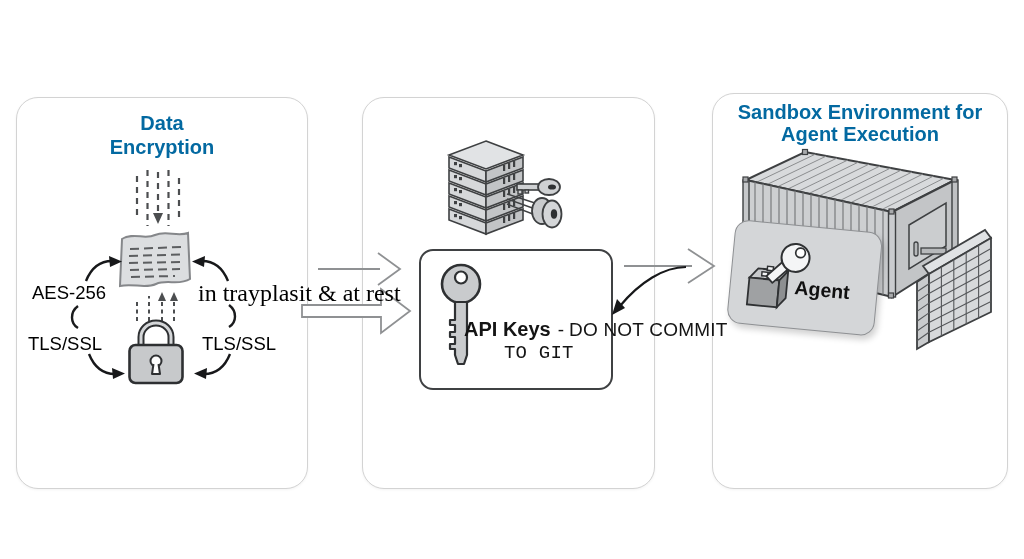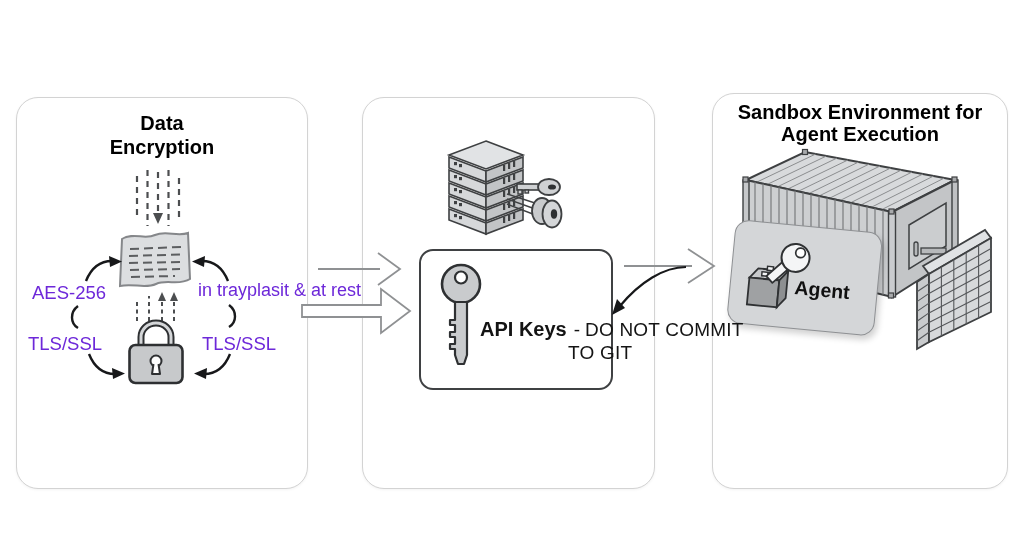--- a/index.html
+++ b/index.html
@@ -4,39 +4,39 @@
 <style>
   html,body{margin:0;padding:0;background:#fff;}
   .canvas{position:relative;width:1024px;height:559px;background:#fff;overflow:hidden;
           font-family:"Liberation Sans","DejaVu Sans",sans-serif;color:#141414;}
   .panel{position:absolute;background:#fff;border:1.5px solid #d3d3d3;border-radius:22px;
          box-shadow:0 1px 3px rgba(0,0,0,.05);}
   .panel-enc{left:16px;top:97px;width:290px;height:390px;}
   .panel-env{left:362px;top:97px;width:291px;height:390px;}
   .panel-sbx{left:712px;top:93px;width:294px;height:394px;}
   .abs{position:absolute;}
-  .ptitle{position:absolute;font-weight:700;font-size:20px;line-height:24px;color:#000000;}
+  .ptitle{position:absolute;font-weight:700;font-size:20px;line-height:24px;color:#0369a1;}
   .two-line{white-space:pre-line;text-align:center;width:100%;}
   .enc-title{top:13px;}
   .env-title{left:11px;top:3px;white-space:nowrap;}
   .sbx-title{top:7px;line-height:22px;}
-  .lbl{position:absolute;font-size:18.5px;color:#6d28d9;}
+  .lbl{position:absolute;font-size:18.5px;color:#000000;}
   .ctr{text-align:center;}
   .nowrap{white-space:nowrap;}
-  .transit{left:181px;top:182px;font-size:18px;z-index:3;}
+  .transit{left:181px;top:182px;font-size:24px;z-index:3;font-family:Liberation Serif, serif;}
   .aes{left:6px;top:184px;width:92px;}
   .tlsl{left:2px;top:235px;width:92px;}
   .tlsr{left:176px;top:235px;width:92px;}
   .api-box{position:absolute;left:56px;top:151px;width:190px;height:137px;background:#fff;
            border:2px solid #3f4143;border-radius:14px;}
-  .api-note{position:absolute;left:480px;top:318px;white-space:nowrap;z-index:5;}
+  .api-note{position:absolute;left:464px;top:318px;white-space:nowrap;z-index:5;}
   .api-note .bold{font-weight:700;font-size:20px;}
   .api-note .sep{font-size:19px;margin:0 5px 0 7px;}
   .api-note .warn{font-size:19px;letter-spacing:.2px;}
-  .api-note .line2{margin-left:88px;margin-top:1px;}
+  .api-note .line2{margin-left:40px;margin-top:1px;font-family:Liberation Mono, monospace;}
   .agent-card{position:absolute;left:23px;top:125px;width:146px;height:102px;background:#d4d6d8;
               border:1.2px solid #8e9093;border-radius:14px;transform:rotate(5.5deg);
               transform-origin:top left;box-shadow:3px 4px 6px rgba(0,0,0,.18);}
   .agent-lbl{position:absolute;left:64px;top:50px;font-weight:700;font-size:19.5px;color:#101010;}
   svg{display:block;overflow:visible;}
   .dash{stroke:#4c4e50;stroke-width:2.2;stroke-dasharray:6 5;}
   .dash2{stroke:#4c4e50;stroke-width:2;stroke-dasharray:4 3.5;}
   .ink{stroke:#17181a;stroke-width:2.4;fill:none;}
   .inkfill{fill:#17181a;}
   .gray-arrow{stroke:#8f9193;stroke-width:1.8;fill:none;}

